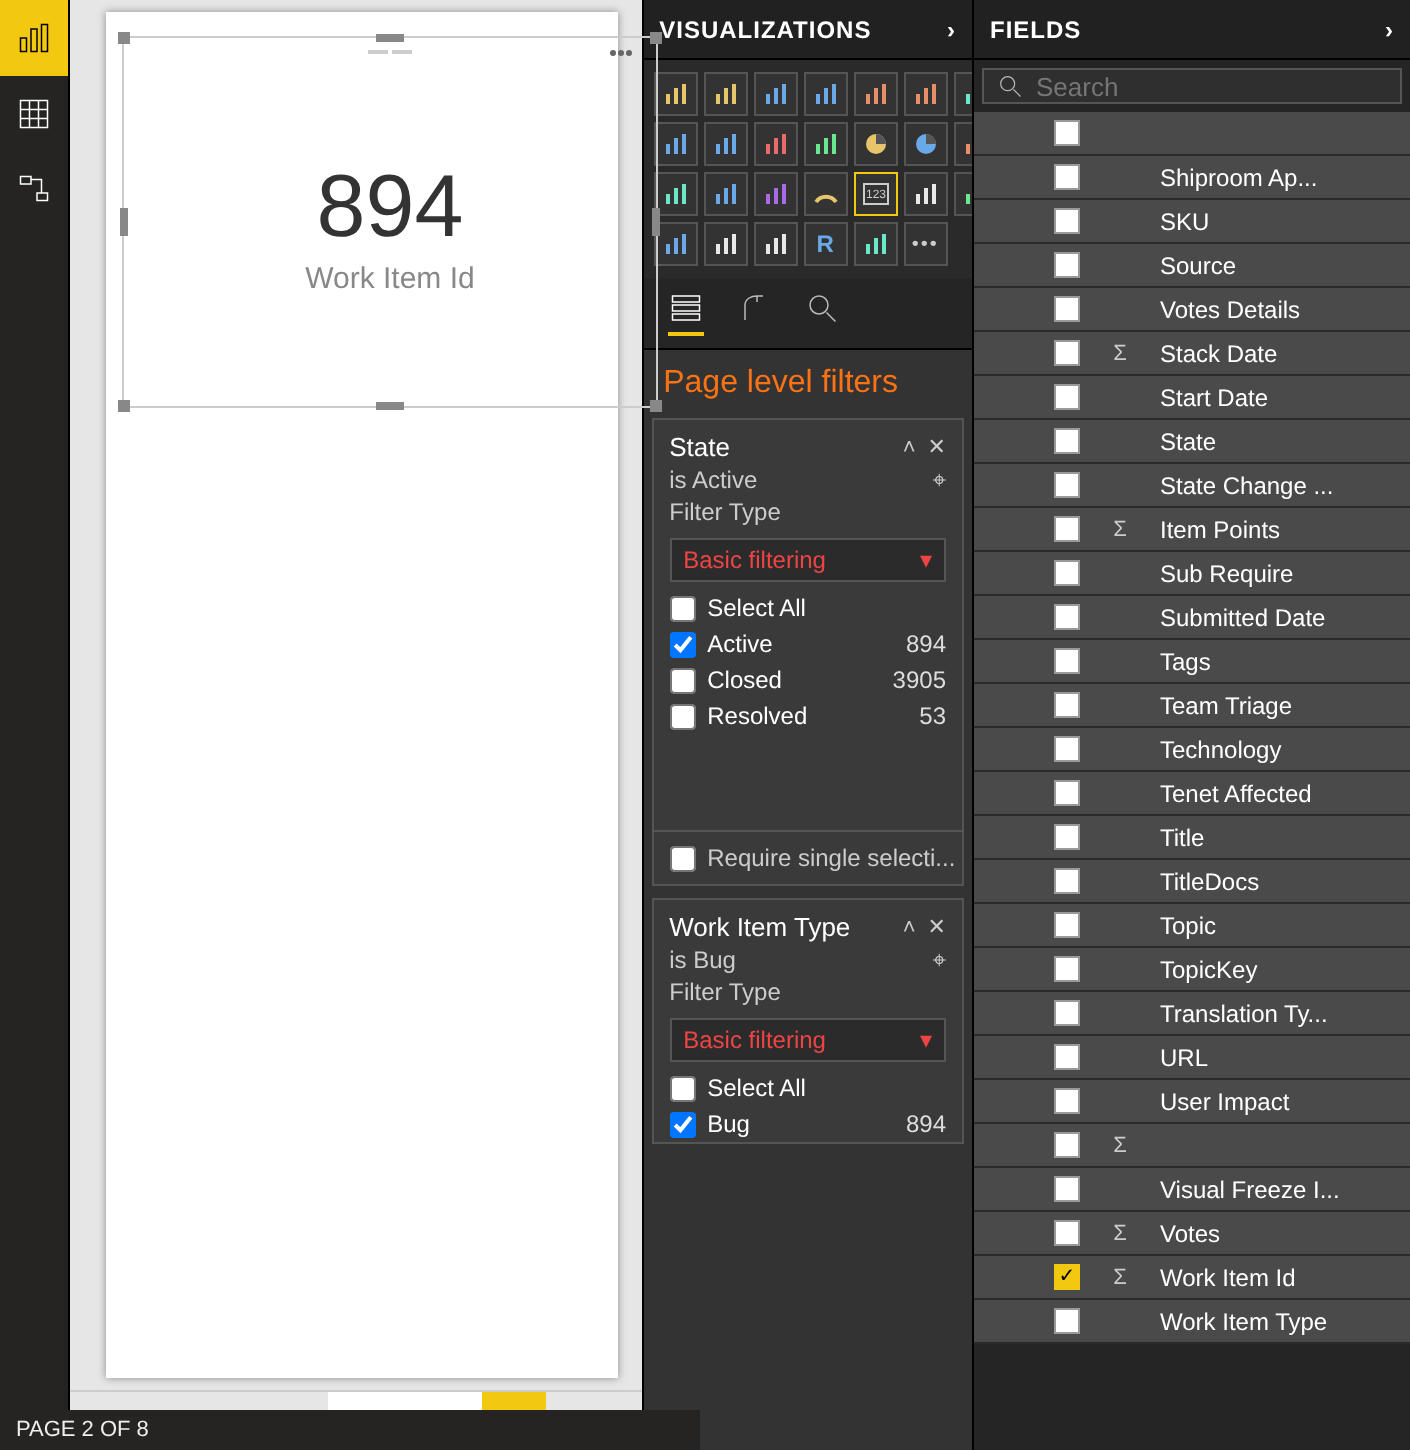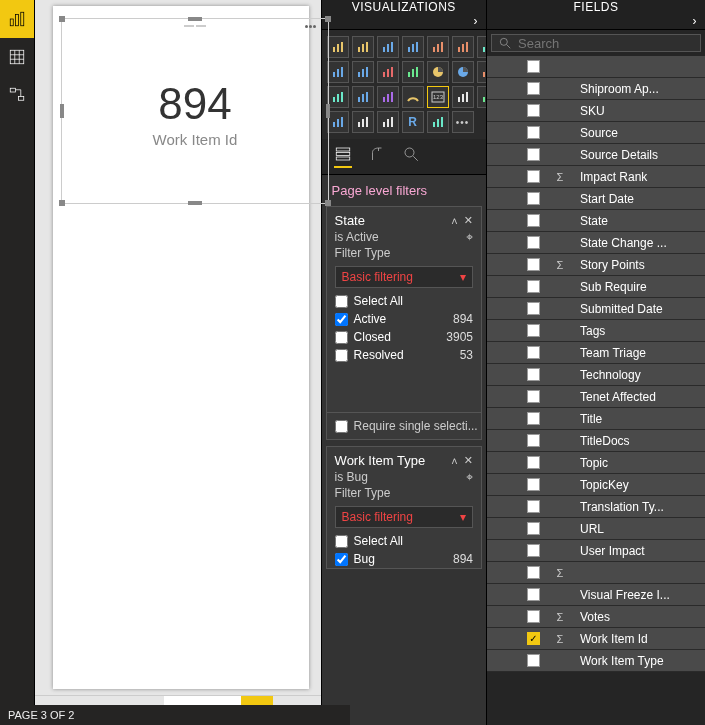--- a/index.html
+++ b/index.html
@@ -76,22 +76,22 @@
 
   .status-bar { height:20px; background:#252423; color:#eee; font-size:11px; padding-left:8px; line-height:20px; width:350px; position:fixed; bottom:0; left:0;}
 
   
   .viz-panel {
     width: 180px; background:#212121; border-right:1px solid #000;
     display:flex; flex-direction:column; overflow:hidden;
   }
   .panel-head {
     height:30px; display:flex; align-items:center; padding:0 8px;
-    font-weight:400; font-size:12px; letter-spacing:.5px;
-    border-bottom:1px solid #000; background:#212121;flex-direction:column;
+    font-weight:700; font-size:12px; letter-spacing:.5px;
+    border-bottom:1px solid #000; background:#212121;
   }
   .panel-head .chev { margin-left:auto; color:#fff; cursor:pointer; }
   .viz-icons {
     display:grid; grid-template-columns: repeat(7, 22px); gap:3px;
     padding:6px 5px;
     background:#2a2a2a;
   }
   .viz-icons .vi{
     width:22px;height:22px;border:1px solid #555;
     display:flex;align-items:center;justify-content:center;
@@ -99,21 +99,21 @@
   }
   .viz-icons .vi.sel{border:1px solid #f2c811;}
   .viz-icons .vi svg{width:16px;height:16px;}
   .viz-tabs{display:flex;gap:16px;padding:6px 12px;border-bottom:1px solid #000;background:#252525;}
   .viz-tabs .t{cursor:pointer;color:#bbb;}
   .viz-tabs .t svg{width:18px;height:18px;stroke:#bbb;fill:none;}
   .viz-tabs .t.active{border-bottom:2px solid #f2c811;color:#fff;}
   .viz-tabs .t.active svg{stroke:#fff;}
 
   .filters-wrap{flex:1;overflow-y:auto;background:#333;}
-  .filters-wrap h4{font-size:13px;font-weight:400;color:#f9a8d4;padding:8px 10px;}
+  .filters-wrap h4{font-size:16px;font-weight:400;color:#f97316;padding:8px 10px;}
   .filter-card{background:#3a3a3a;margin:0 4px 6px 4px;border:1px solid #555;}
   .fc-head{display:flex;align-items:center;padding:6px 8px 2px 8px;font-size:13px;}
   .fc-head .name{flex:1;}
   .fc-head .ctrl{cursor:pointer;margin-left:6px;color:#ccc;font-size:11px;}
   .fc-sub{padding:0 8px 2px 8px;font-size:12px;color:#ccc;display:flex;align-items:center;}
   .fc-sub .eraser{margin-left:auto;color:#ccc;cursor:pointer;}
   .fc-select{margin:4px 8px;background:#2b2b2b;border:1px solid #555;color:#ef4444;font-size:12px;padding:3px 6px;display:flex;align-items:center;}
   .fc-select .arrow{margin-left:auto;}
   .fc-row{display:flex;align-items:center;padding:2px 8px;font-size:12px;}
   .fc-row input{margin-right:6px;}
@@ -200,21 +200,21 @@
     </div>
   </div>
   <div class="page-tabs">
     <div class="pt-arrow">‹</div>
     <div class="pt-arrow">›</div>
     <div class="pt-tab inactive">Page 1</div>
     <div class="pt-tab active">Page 2</div>
     <div class="pt-add">+</div>
   </div>
 </div>
-<div class="status-bar">PAGE 3 OF 2</div>
+<div class="status-bar">PAGE 2 OF 8</div>
 
 <div class="viz-panel">
   <div class="panel-head">
     <span>VISUALIZATIONS</span>
     <span class="chev">›</span>
   </div>
   <div class="viz-icons" id="viz-icons">
       <div class="vi">
         <svg viewBox="0 0 16 16">
           <rect x="3" y="8" width="2" height="5" fill="#e8c56a"></rect>
@@ -520,27 +520,27 @@
       <div class="field-row">
         <span class="indent"></span>
         <span class="cb"></span>
         <span class="sigma"></span>
         <span class="label">Source</span>
       </div>
       <div class="field-row">
         <span class="indent"></span>
         <span class="cb"></span>
         <span class="sigma"></span>
-        <span class="label">Source Details</span>
+        <span class="label">Votes Details</span>
       </div>
       <div class="field-row">
         <span class="indent"></span>
         <span class="cb"></span>
         <span class="sigma">Σ</span>
-        <span class="label">Impact Rank</span>
+        <span class="label">Stack Date</span>
       </div>
       <div class="field-row">
         <span class="indent"></span>
         <span class="cb"></span>
         <span class="sigma"></span>
         <span class="label">Start Date</span>
       </div>
       <div class="field-row">
         <span class="indent"></span>
         <span class="cb"></span>
@@ -550,21 +550,21 @@
       <div class="field-row">
         <span class="indent"></span>
         <span class="cb"></span>
         <span class="sigma"></span>
         <span class="label">State Change ...</span>
       </div>
       <div class="field-row">
         <span class="indent"></span>
         <span class="cb"></span>
         <span class="sigma">Σ</span>
-        <span class="label">Story Points</span>
+        <span class="label">Item Points</span>
       </div>
       <div class="field-row">
         <span class="indent"></span>
         <span class="cb"></span>
         <span class="sigma"></span>
         <span class="label">Sub Require</span>
       </div>
       <div class="field-row">
         <span class="indent"></span>
         <span class="cb"></span>

